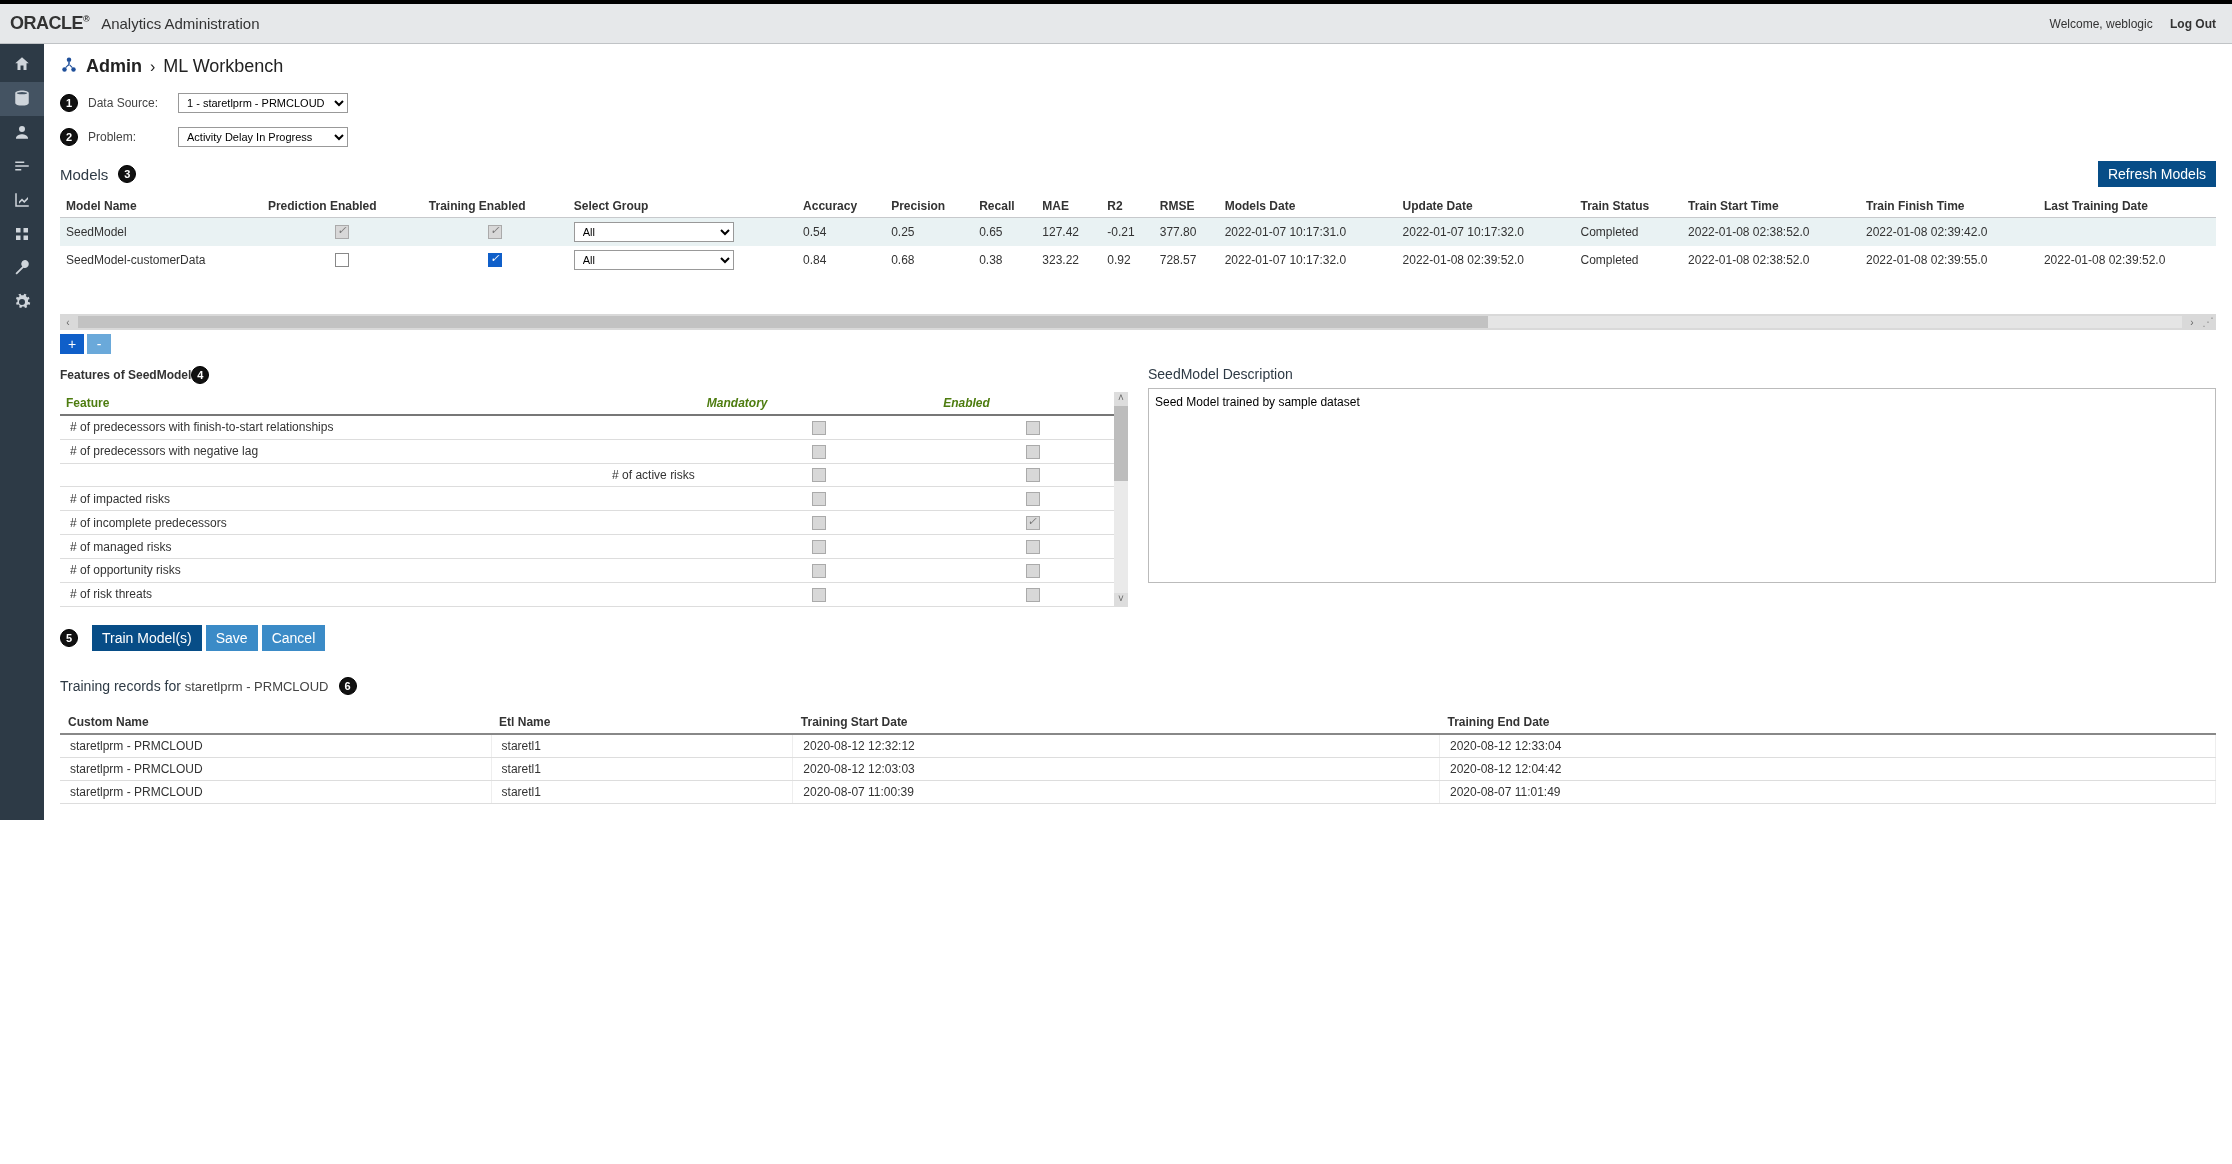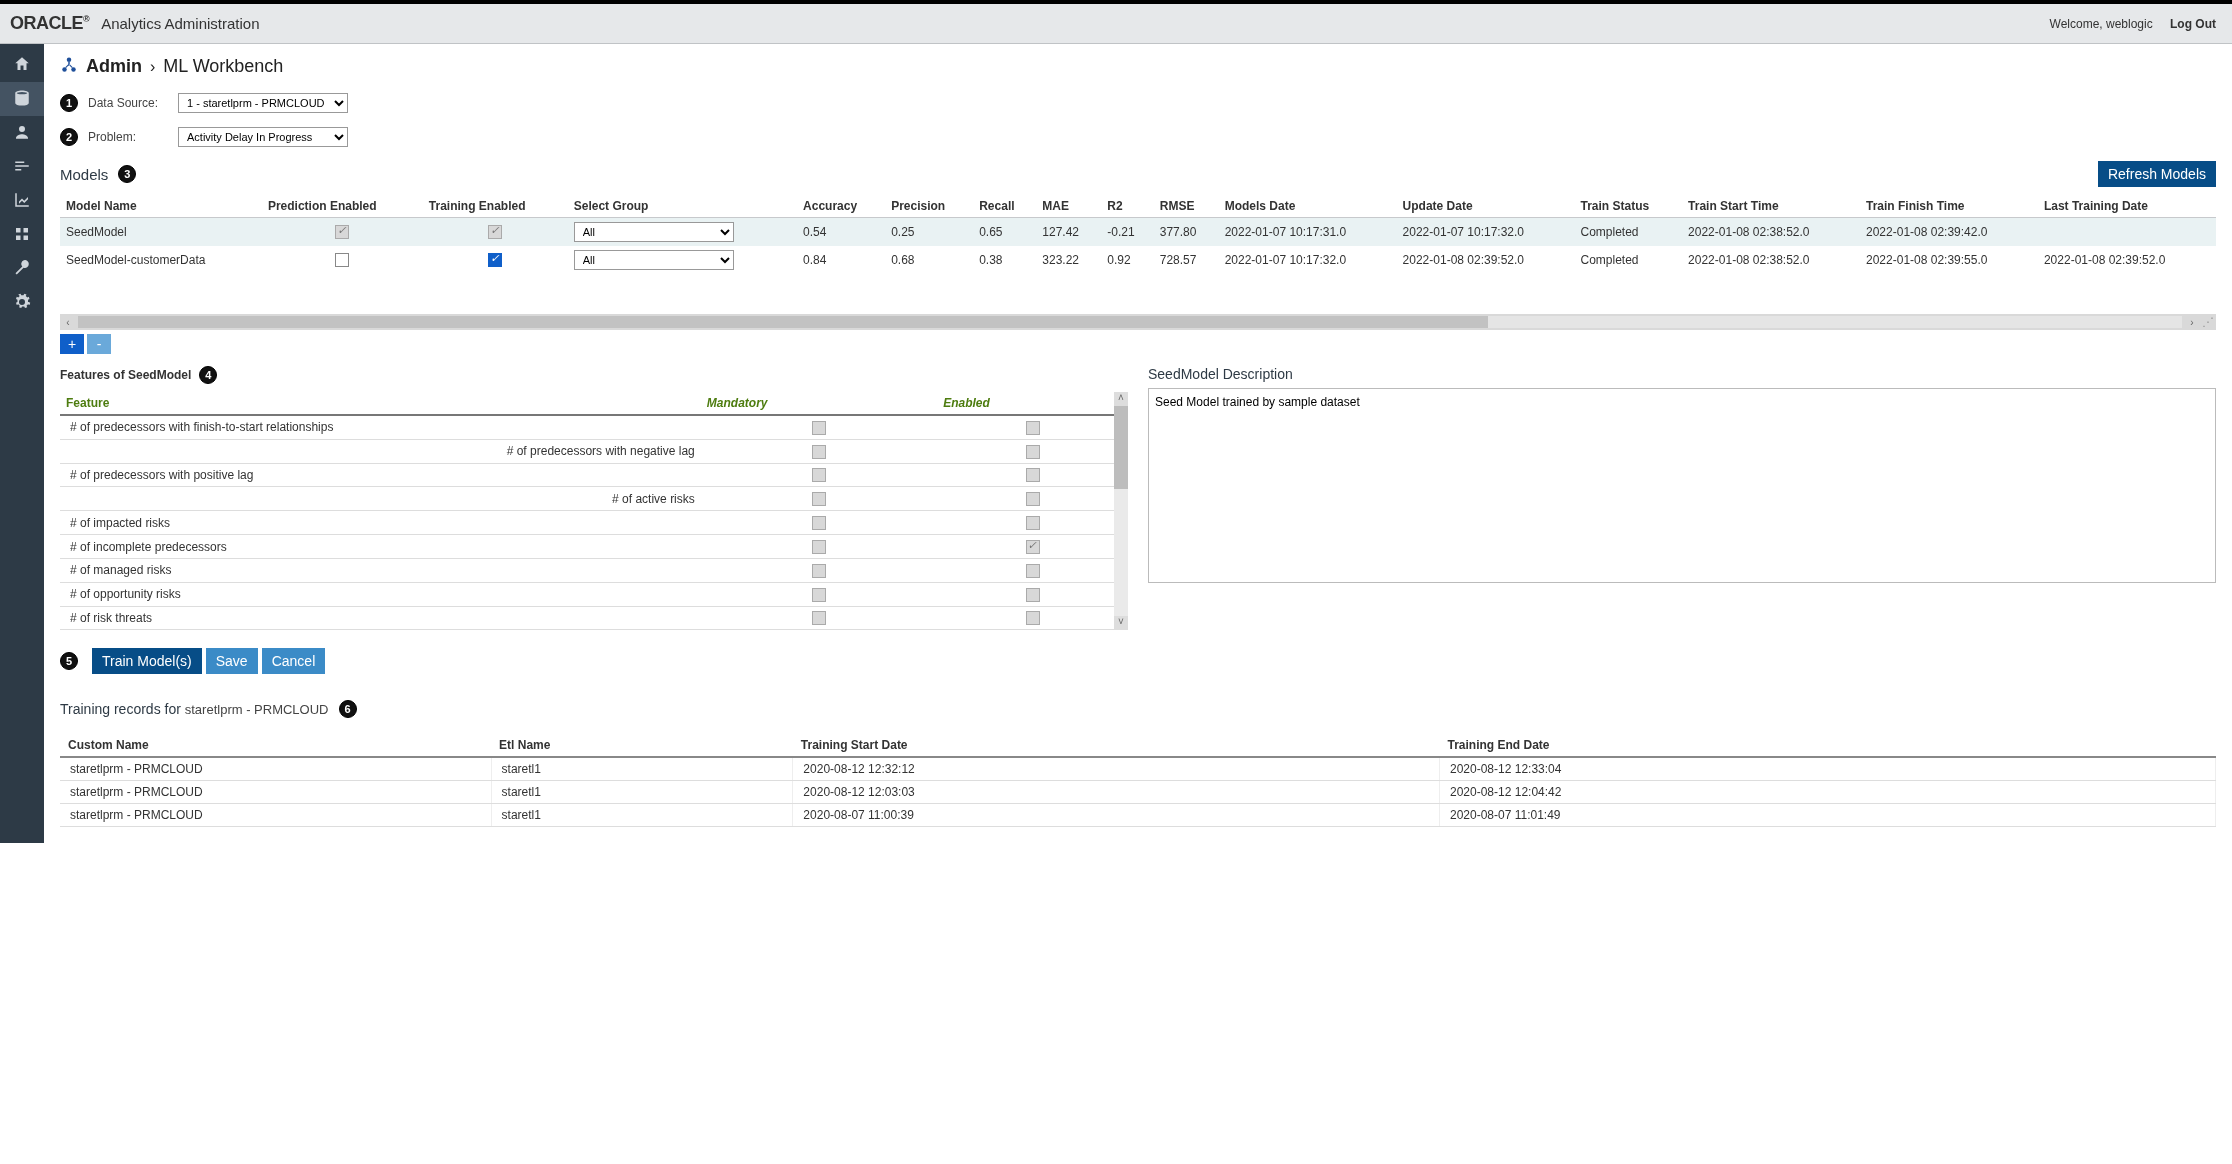--- a/index.html
+++ b/index.html
@@ -99,21 +99,21 @@
     }
     .hscroll-track { flex:1; height: 12px; background:#e5e5e5; margin:0 4px; position: relative;}
     .hscroll-thumb { position:absolute; left:0; top:0; height:12px; width:67%; background:#c2c2c2;}
     .hscroll-arrow { width: 12px; color:#666; font-size:10px; text-align:center; cursor:pointer;}
     .resize-grip { color:#999; font-size:12px; padding-left:4px;}
     .mini-btns { margin-top: 4px; display:flex; gap:3px; }
     .mini-btn { width:24px; height:20px; background:#0f5fc9; color:#fff; border:none; font-size:14px; line-height:1; display:flex;align-items:center;justify-content:center;}
     .mini-btn.light { background:#6aa9da; }
     .split { display:flex; gap:20px; margin-top: 12px; }
     .features-panel { flex: 1; }
-    .features-title { font-size: 12px; font-weight:700; display:flex; align-items:center; gap:8px; }
+    .features-title { font-size: 12px; font-weight:700; display:flex; align-items:center; }
     .features-wrap { margin-top:8px; border: none; position: relative;}
     table.features { width: 100%; border-collapse: collapse; }
     table.features th { text-align:left; font-weight:600; color:#4d7c0f; padding:4px 6px; border-bottom:2px solid #777;}
     table.features td { padding:4px 6px; border-bottom:1px solid #ddd; }
     .col-feature { width:60%; }
     .feat-scroll-stub {
       position: absolute; top: 0; right: 0; width: 14px; height: 100%;
       display: flex; flex-direction: column;
     }
     .feat-scroll-thumb { background:#bdbdbd; height:35%; width:100%;}
@@ -318,26 +318,21 @@
                 <th class="num">Enabled</th>
               </tr>
             </thead>
             <tbody id="features-body">
                 <tr>
                   <td style="padding-left: 10px;"># of predecessors with finish-to-start relationships</td>
                   <td class="num"><span class="chk disabled"></span></td>
                   <td class="num"><span class="chk disabled"></span></td>
                 </tr>
                 <tr>
-                  <td style="padding-left: 10px; text-align: right;"># of predecessors with negative lag</td>
-                  <td class="num"><span class="chk disabled"></span></td>
-                  <td class="num"><span class="chk disabled"></span></td>
-                </tr>
-                <tr>
-                  <td style="padding-left: 10px;"># of predecessors with positive lag</td>
+                  <td style="padding-left: 10px;"># of predecessors with negative lag</td>
                   <td class="num"><span class="chk disabled"></span></td>
                   <td class="num"><span class="chk disabled"></span></td>
                 </tr>
                 <tr>
                   <td style="padding-left: 10px; text-align: right;"># of active risks</td>
                   <td class="num"><span class="chk disabled"></span></td>
                   <td class="num"><span class="chk disabled"></span></td>
                 </tr>
                 <tr>
                   <td style="padding-left: 10px;"># of impacted risks</td>

